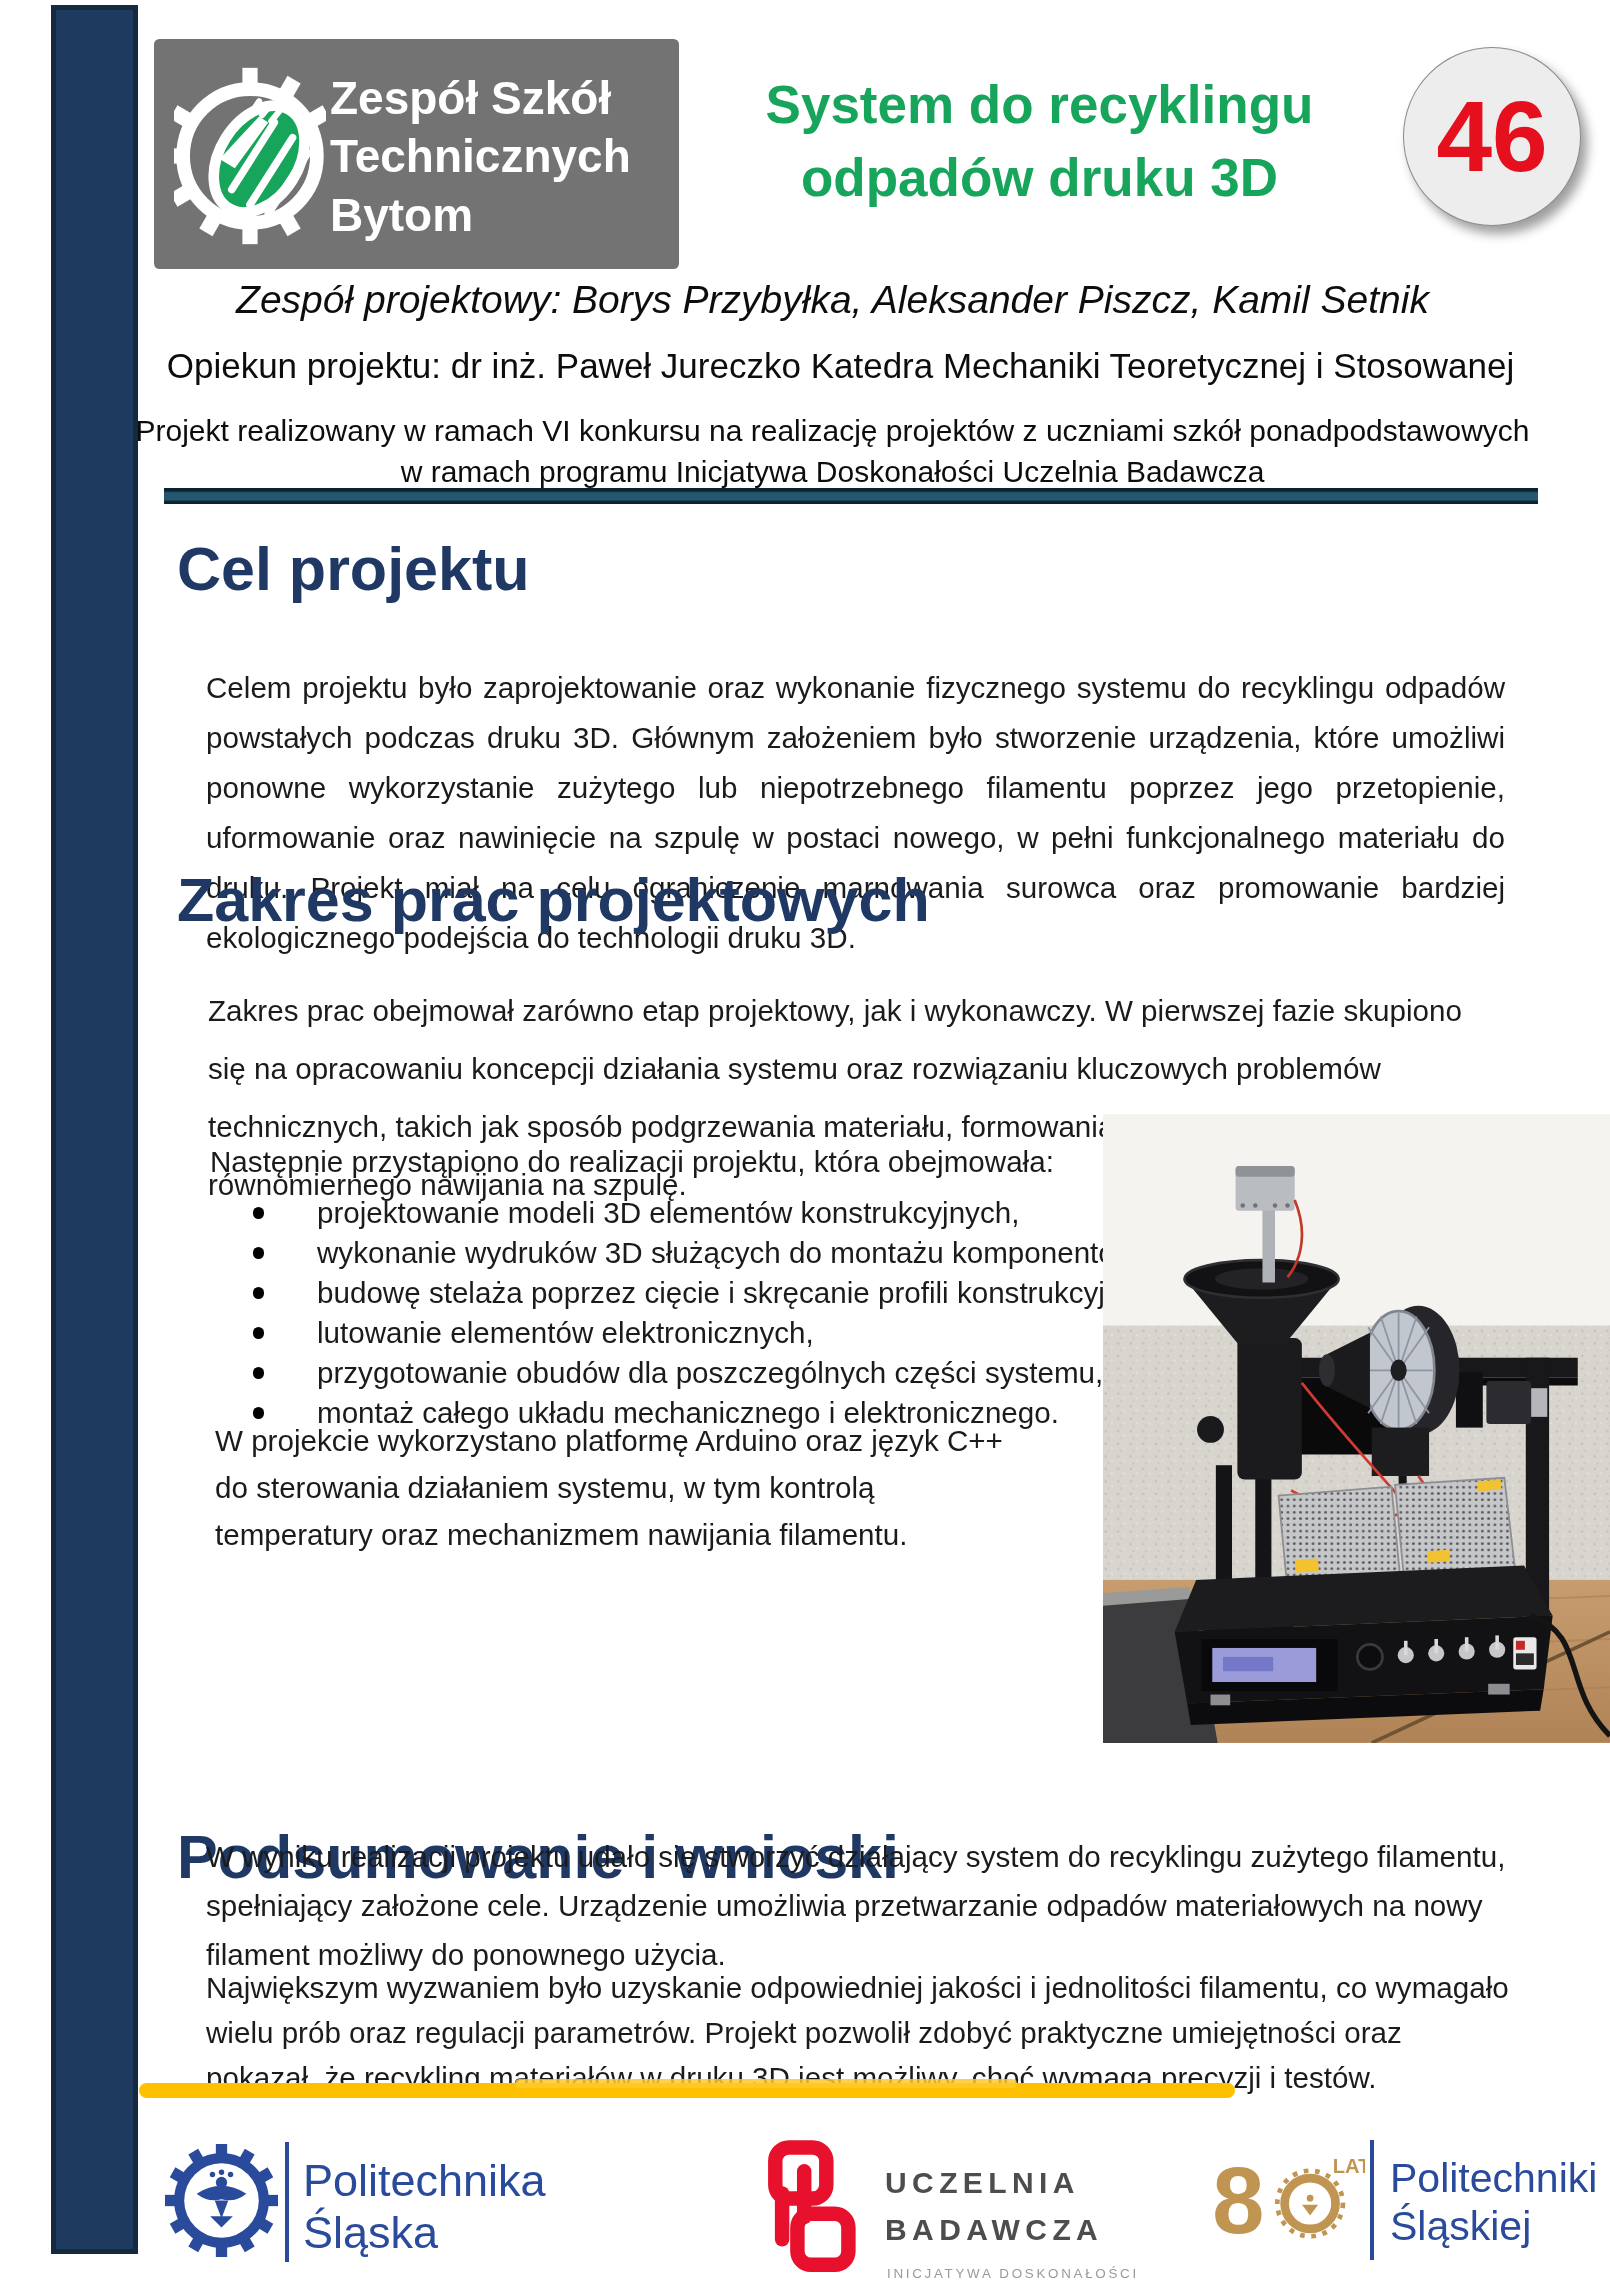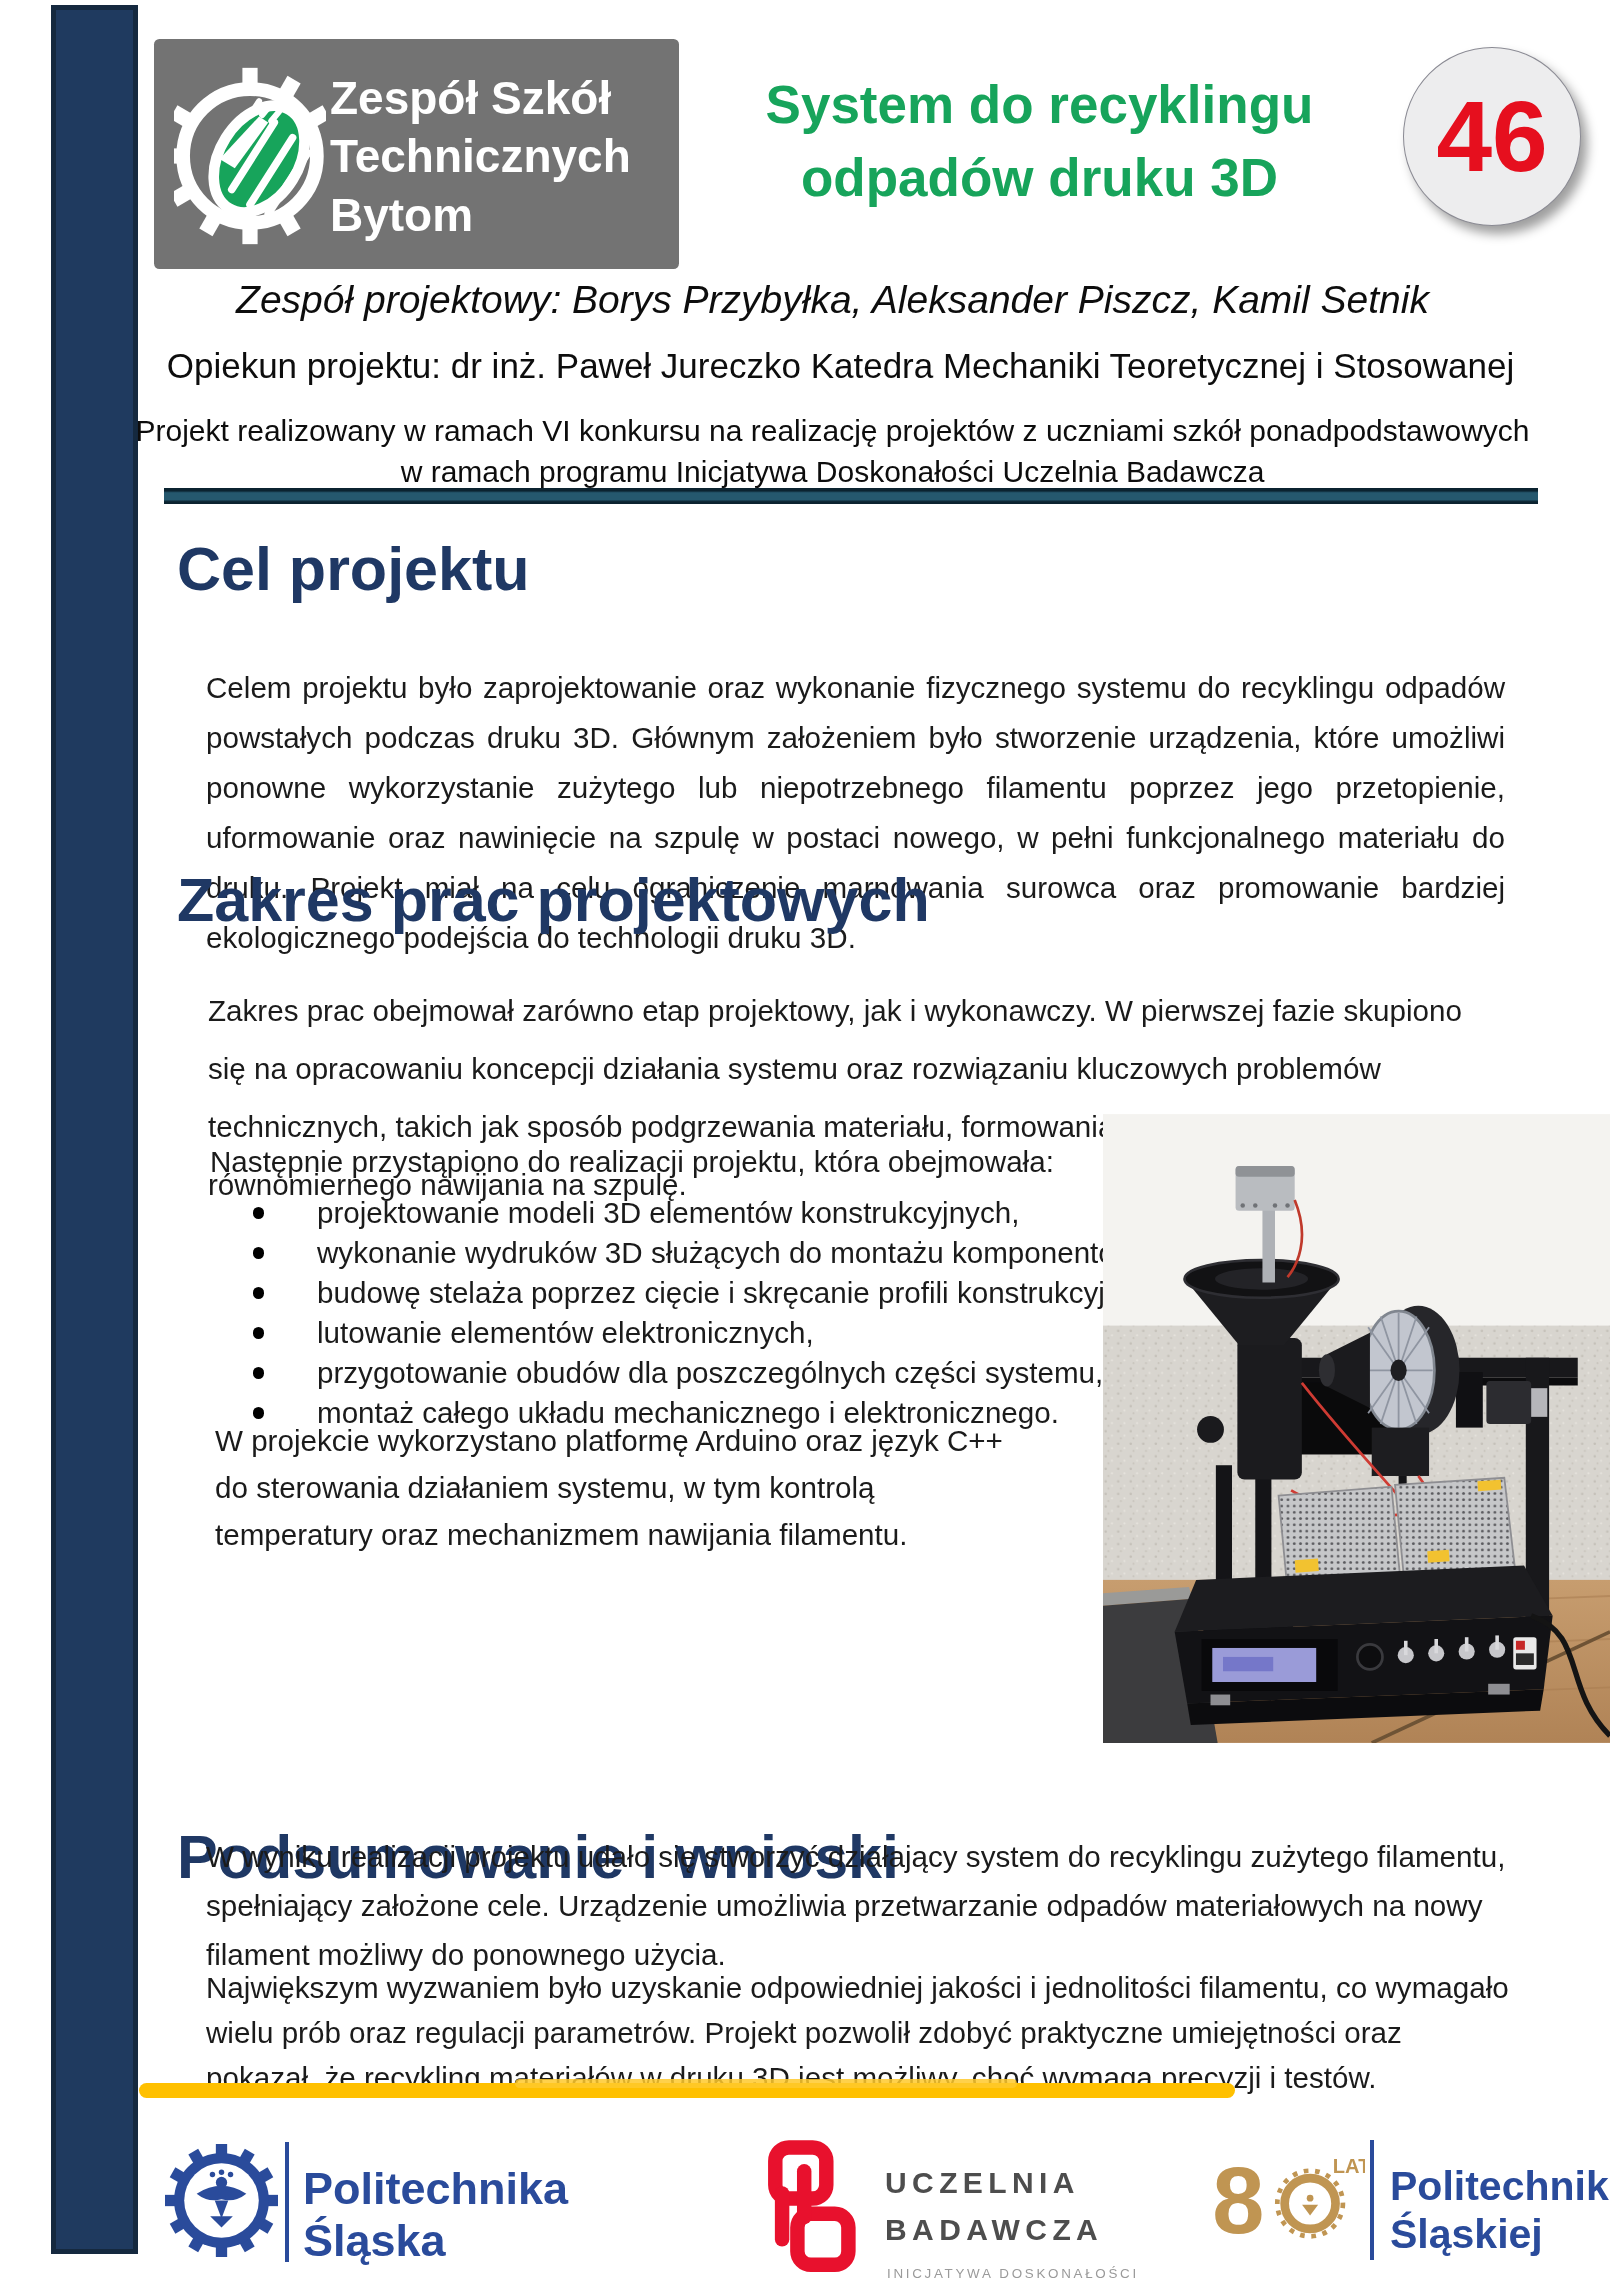--- a/index.html
+++ b/index.html
@@ -78,21 +78,21 @@
   }
   #yellow-line::after {
     content:""; position:absolute; left:376px; top:-4.5px; width:502px; height:9px;
     background:#FFC92B; border-radius:5.4px; opacity:.85;
   }
 
   
   #photo { left:1103px; top:1114px; width:507px; height:629px; overflow:hidden; }
 
   
-  .flogo-text { color:#2A4B9B; font-weight:bold; line-height:1.16; white-space:nowrap;margin-top:8px; }
+  .flogo-text { color:#2A4B9B; font-weight:normal; line-height:1.16; white-space:nowrap; }
   #polsl-emblem { left:165px; top:2144px; }
   #polsl-div { left:285px; top:2142px; width:3.6px; height:120px; background:#2A4B9B; }
   #polsl-text { left:303px; top:2155px; font-size:45px; }
   #ib-mark { left:752px; top:2139px; }
   #ib-text { left:885px; top:2160px; color:#4D4D4D; font-weight:bold; font-size:30px; letter-spacing:5.4px; line-height:1.55; white-space:nowrap; }
   #ib-sub { left:887px; top:2266px; color:#9A9A9A; font-size:13.4px; letter-spacing:2.7px; white-space:nowrap; }
   #lat-mark { left:1211px; top:2135px; }
   #lat-div { left:1370px; top:2140px; width:3.6px; height:120px; background:#2A4B9B; }
   #lat-text { left:1390px; top:2155px; font-size:41px; }
 </style>

